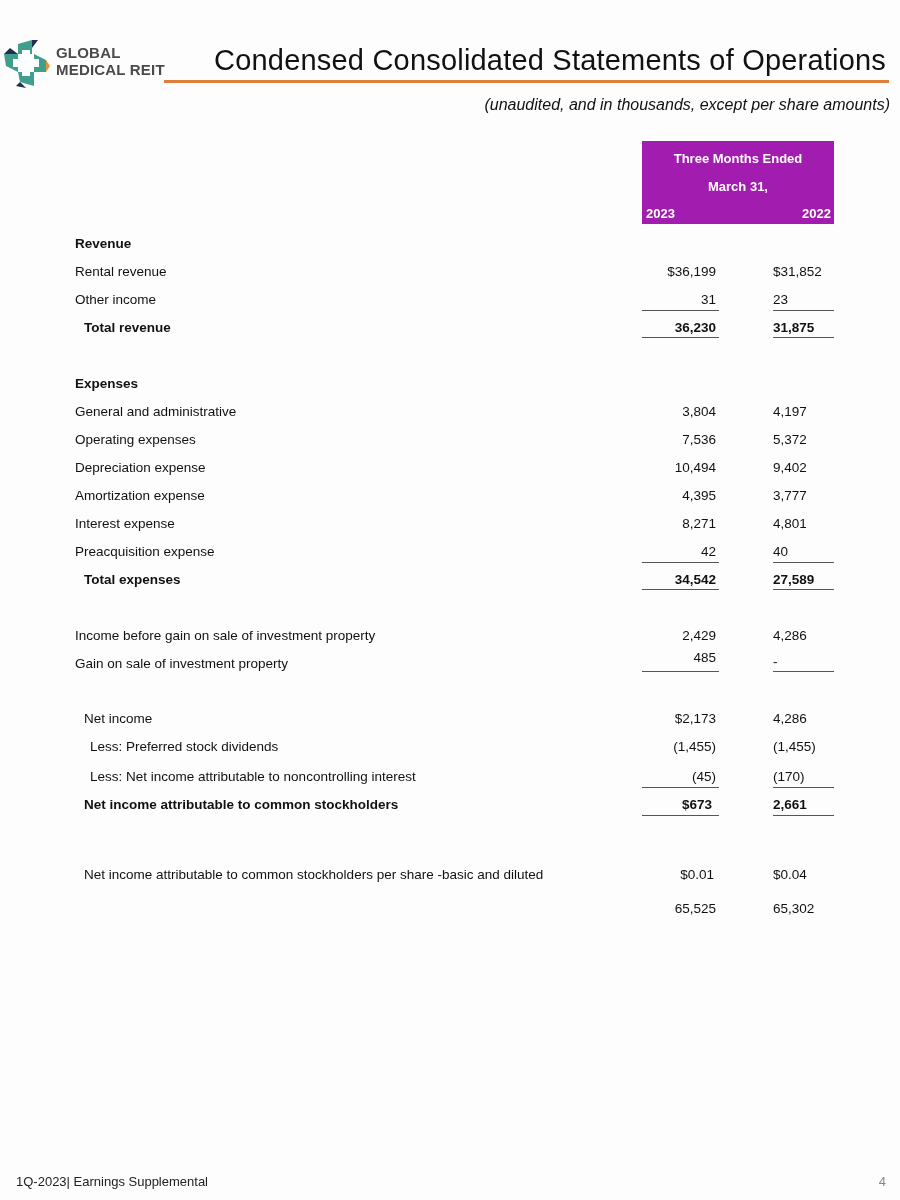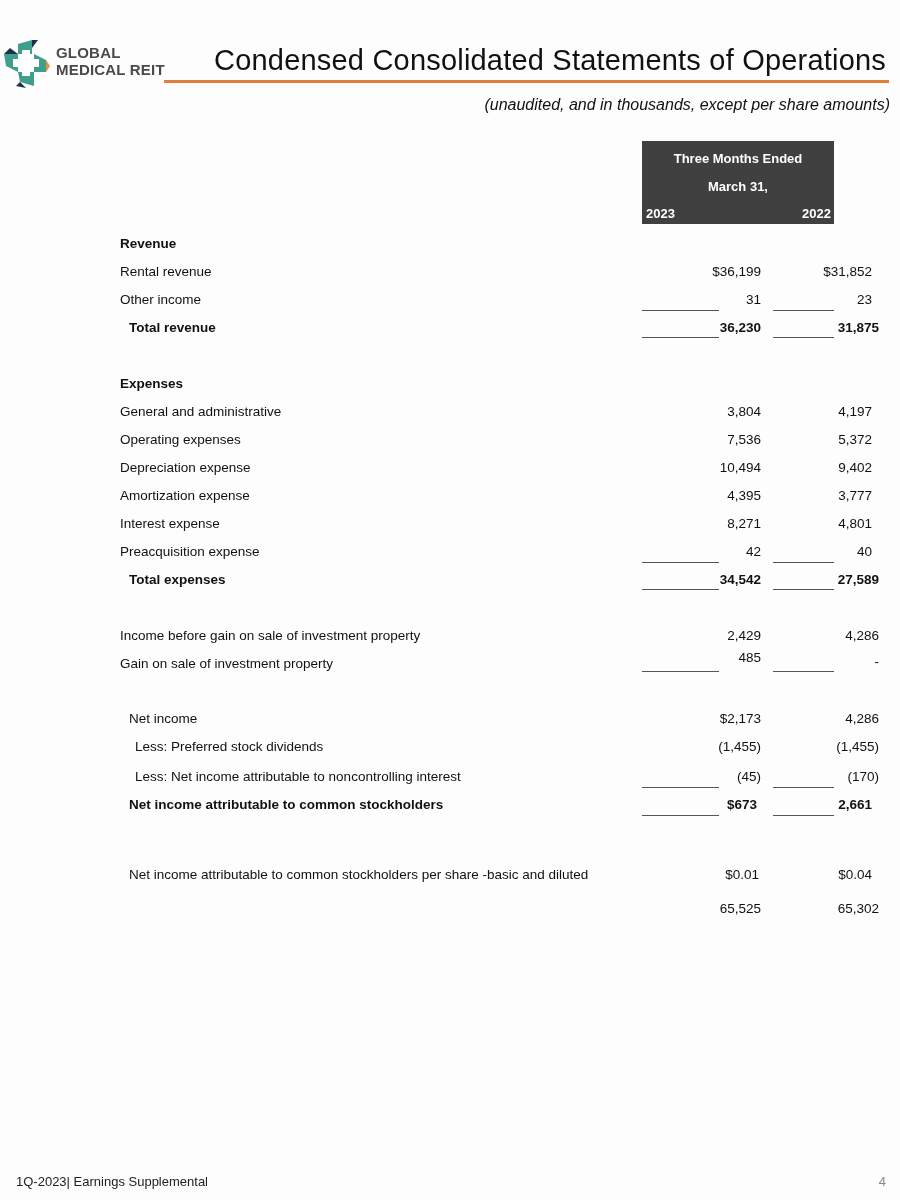--- a/index.html
+++ b/index.html
@@ -8,32 +8,32 @@
 
   .logo { position: absolute; left: 0; top: 36px; width: 165px; height: 56px; }
   .logo-mark { position: absolute; left: 2px; top: 2px; width: 48px; height: 50px; }
   .logo-text { position: absolute; left: 56px; top: 8px; font-size: 15px; line-height: 17px; color: #4a4a4a; letter-spacing: 0.2px; font-weight: bold; }
   .logo-text span { display: block; }
 
   .title-rule { position: absolute; left: 164px; top: 80px; width: 725px; height: 3px; background: #e07f3c; }
   .page-title { position: absolute; right: 14px; top: 44px; font-size: 29px; color: #111; letter-spacing: 0.2px; white-space: nowrap; }
   .subtitle { position: absolute; right: 10px; top: 96px; font-size: 16px; font-style: italic; color: #111; white-space: nowrap; }
 
-  .col-header { position: absolute; left: 642px; top: 141px; width: 192px; height: 83px; background: #404040; color: #fff; font-weight: bold; font-size: 13px; }
+  .col-header { position: absolute; left: 642px; top: 141px; width: 192px; height: 83px; background: #a21caf; color: #fff; font-weight: bold; font-size: 13px; }
   .col-header .h1 { position: absolute; top: 10px; left: 0; width: 100%; text-align: center; }
   .col-header .h2 { position: absolute; top: 38px; left: 0; width: 100%; text-align: center; }
   .col-header .y1 { position: absolute; top: 65px; left: 4px; width: 73px; }
   .col-header .y2 { position: absolute; top: 65px; right: 3px; text-align: right; }
 
-  .row { position: absolute; left: 0; width: 788px; height: 22px; font-size: 13.5px; margin-left: 45px; }
+  .row { position: absolute; left: 0; width: 788px; height: 22px; font-size: 13.5px; }
   .row .label { position: absolute; left: 75px; top: 2px; white-space: nowrap; }
   .row .label.i1 { left: 84px; }
   .row .label.i2 { left: 90px; }
   .row .v1 { position: absolute; left: 642px; width: 77px; top: 2px; text-align: right; padding-right: 3px; white-space: nowrap; }
-  .row .v2 { position: absolute; left: 773px; width: 61px; top: 2px; text-align: right; padding-right: 7px; white-space: nowrap; }
+  .row .v2 { position: absolute; left: 773px; width: 61px; top: 2px; padding-right: 7px; white-space: nowrap; }
   .row.total .v2, .row.tot2 .v2 { padding-right: 0; }
   .row.bold { font-weight: bold; }
   .row.bold .label, .row.bold .v1, .row.bold .v2 { font-weight: bold; }
 
   .uline { position: absolute; height: 1px; background: #555; }
   .uline.c1 { left: 642px; width: 77px; }
   .uline.c2 { left: 773px; width: 61px; }
 
   .footer-left { position: absolute; left: 16px; top: 1174px; font-size: 13px; color: #222; }
   .footer-right { position: absolute; right: 14px; top: 1174px; font-size: 13px; color: #888; }

